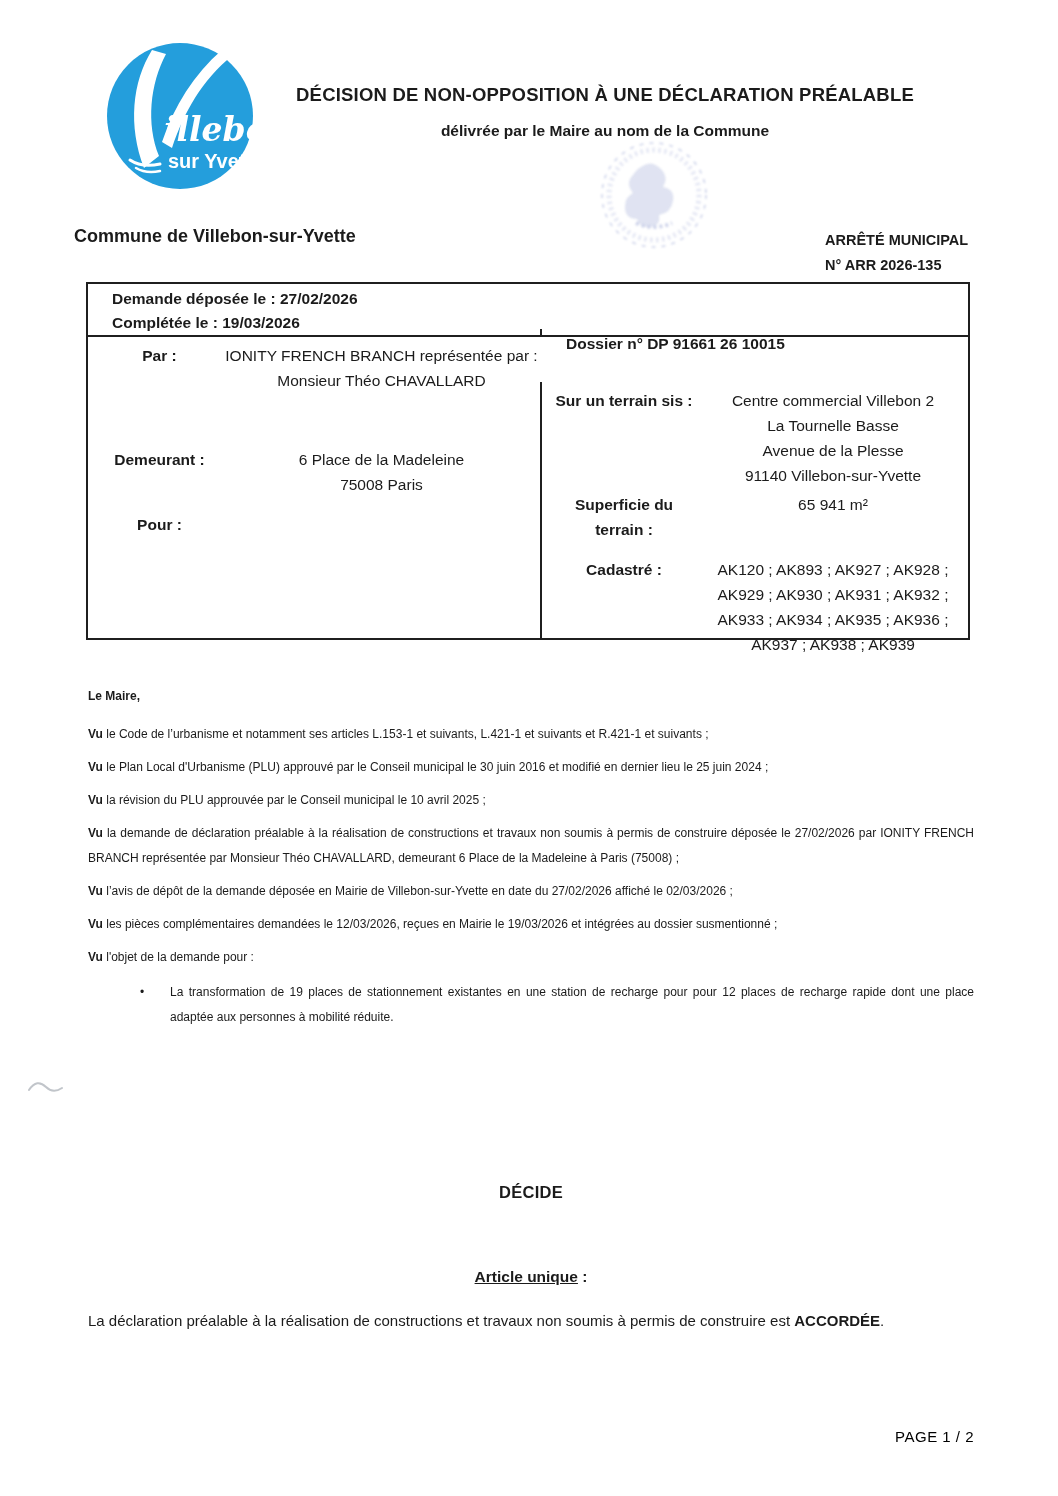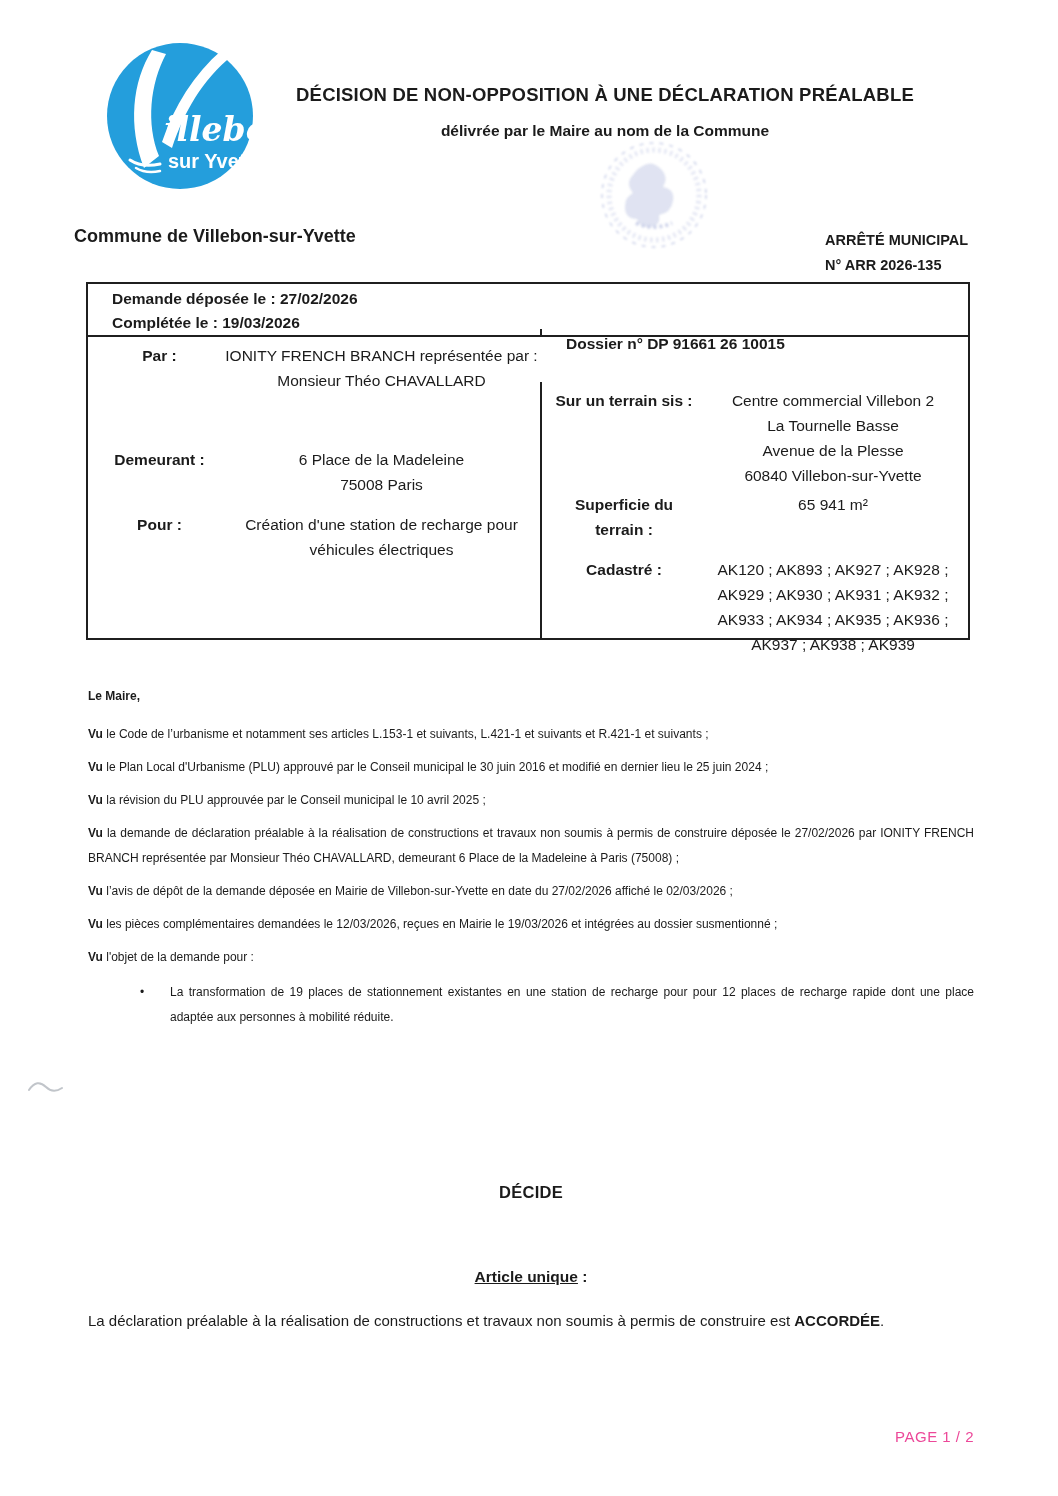--- a/index.html
+++ b/index.html
@@ -50,21 +50,21 @@
   .bullet-row{display:flex;margin-top:10px;text-align:justify;}
   .bullet-dot{flex:0 0 30px;margin-left:52px;text-align:left;}
   .bullet-text{flex:1;}
 
   .decide{left:88px;top:1183px;width:886px;text-align:center;font-weight:bold;font-size:16.5px;letter-spacing:.3px;}
   .article{left:88px;top:1268px;width:886px;text-align:center;font-weight:bold;font-size:15.5px;}
   .article .u{text-decoration:underline;}
   .final-par{left:88px;top:1308px;width:886px;font-size:15px;line-height:25px;}
   .final-par b{font-weight:bold;}
 
-  .page-num{top:1428px;right:84px;font-size:15px;color:#ec4899;letter-spacing:.5px;}
+  .page-num{top:1428px;right:84px;font-size:15px;color:#000000;letter-spacing:.5px;}
 
   .artifact{left:26px;top:1076px;width:40px;height:24px;opacity:.8;}
 </style>
 </head>
 <body>
 
 <div class="abs logo">
   <svg width="148" height="148" viewBox="0 0 148 148">
     <circle cx="74" cy="74" r="73" fill="#249EDC"></circle>
 
@@ -128,34 +128,30 @@
       </div>
       <div class="field f-top2">
         <div class="f-label">Demeurant :</div>
         <div class="f-val">
           <div>6 Place de la Madeleine</div>
           <div>75008 Paris</div>
         </div>
       </div>
       <div class="field f-top3">
         <div class="f-label">Pour :</div>
-        <div class="f-val">
-          <div>Création d'une station de recharge pour</div>
-          <div>véhicules électriques</div>
-        </div>
       </div>
     </div>
     <div class="dt-c-right">
       <div class="field f-top1">
         <div class="f-label">Sur un terrain sis :</div>
         <div class="f-val">
           <div>Centre commercial Villebon 2</div>
           <div>La Tournelle Basse</div>
           <div>Avenue de la Plesse</div>
-          <div>60840 Villebon-sur-Yvette</div>
+          <div>91140 Villebon-sur-Yvette</div>
         </div>
       </div>
       <div class="field f-top2">
         <div class="f-label">Superficie du terrain :</div>
         <div class="f-val">
           <div>65 941 m²</div>
         </div>
       </div>
       <div class="field f-top3">
         <div class="f-label">Cadastré :</div>

